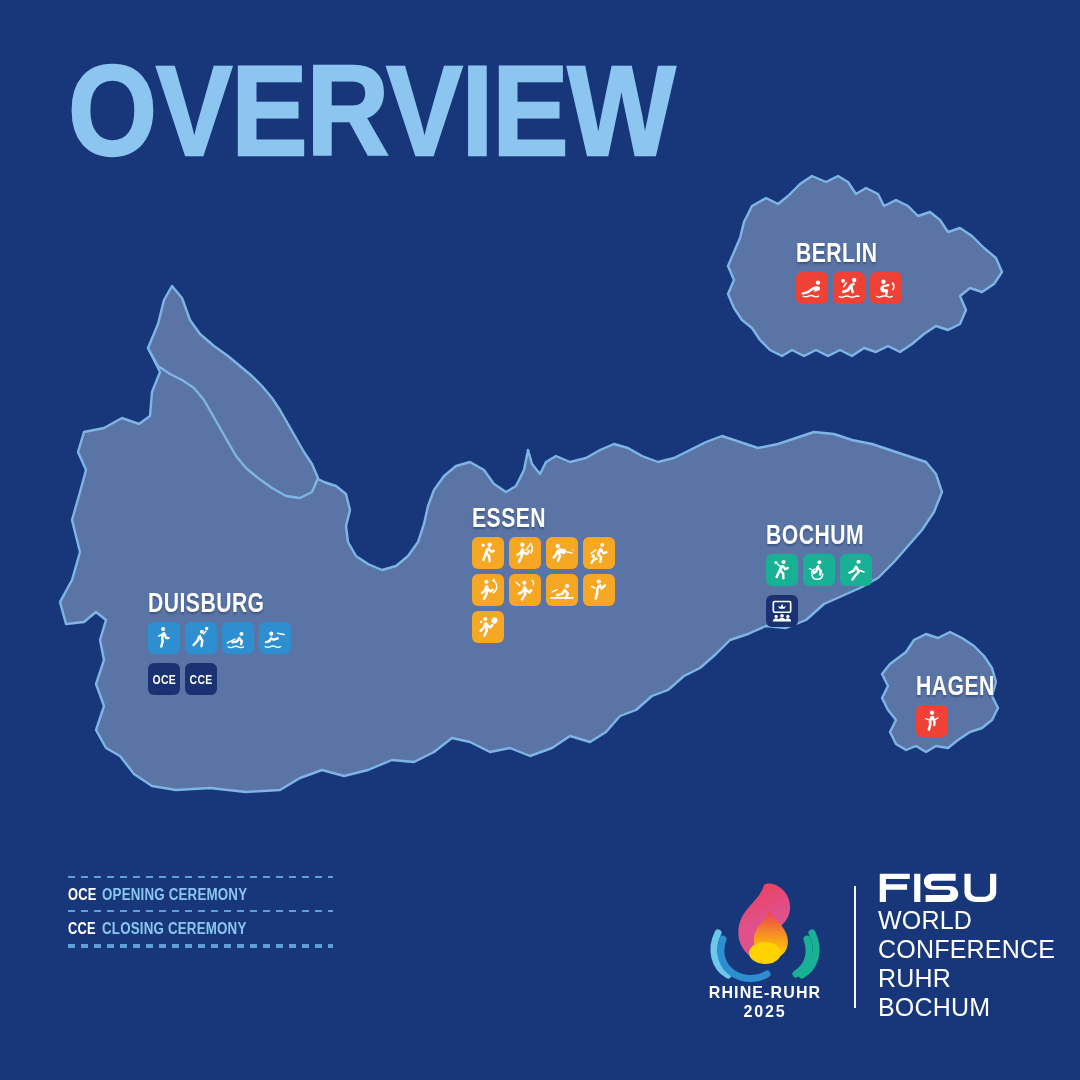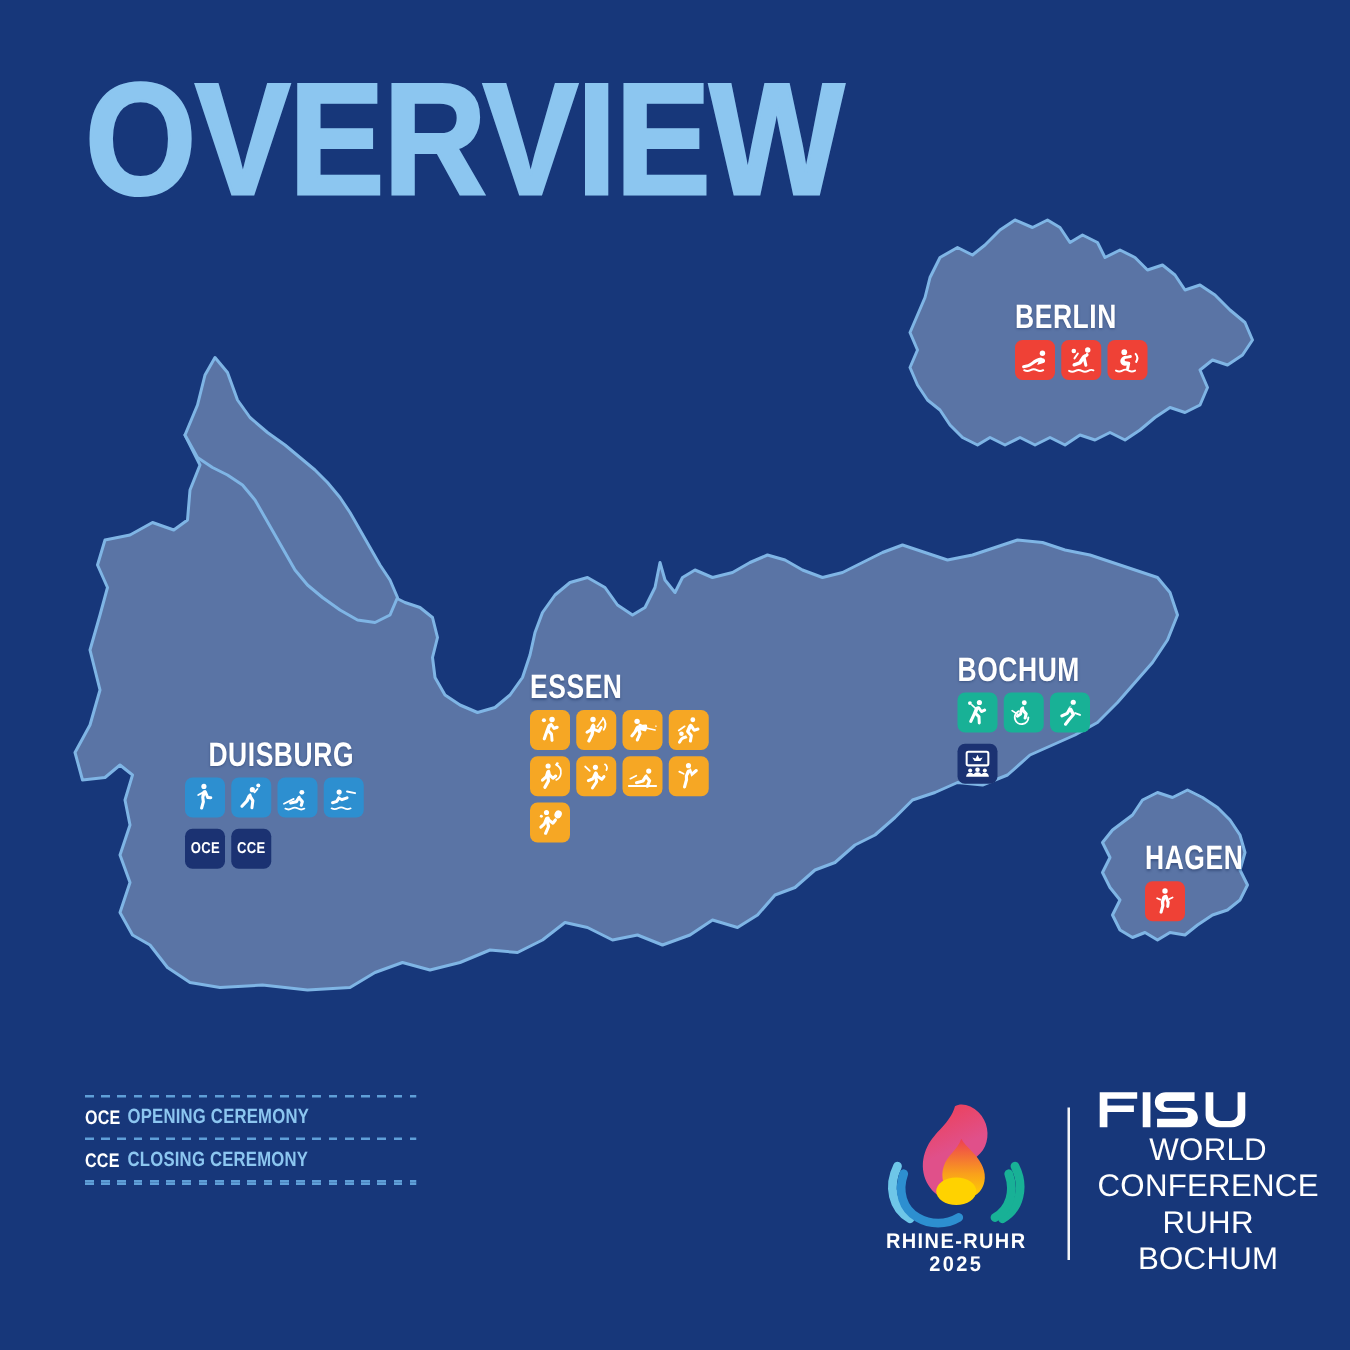--- a/index.html
+++ b/index.html
@@ -98,21 +98,21 @@
     position:absolute;left:0;top:108px;width:150px;text-align:center;
     color:#ffffff;font-weight:bold;font-size:17px;letter-spacing:1.2px;
     transform:scaleX(.94);
   }
   .emblem-txt2{
     position:absolute;left:0;top:127px;width:150px;text-align:center;
     color:#ffffff;font-weight:bold;font-size:17px;letter-spacing:2px;
     transform:scaleX(.94);
   }
   .divider{width:2px;height:122px;background:#ffffff;margin:0 22px 0 14px;opacity:.95;}
-  .fisublock{color:#ffffff;text-align:center;}
+  .fisublock{color:#ffffff;}
   .fisu-word{height:30px;margin-bottom:4px;}
   .fisu-word svg{height:30px;display:block;}
   .fisu-line{
     font-size:25px;line-height:29px;color:#ffffff;
     letter-spacing:.2px;font-weight:normal;
   }
 </style>
 </head>
 <body>
 
@@ -163,21 +163,21 @@
 
       <path d="
         M906,652 L914,640 L926,634 L938,638 L950,632 L962,638 L974,646
         L984,656 L992,668 L996,682 L992,696 L998,708 L992,720 L982,728
         L970,732 L958,740 L948,748 L936,746 L926,752 L916,746 L906,750
         L896,744 L890,732 L896,720 L888,710 L882,698 L888,686 L882,674
         L890,664 Z"></path>
     </g>
   </svg>
 
-  <div class="city" id="city-berlin" style="left:796px;top:240px;margin-left:16px;">
+  <div class="city" id="city-berlin" style="left:796px;top:240px;">
     <div class="city-name">BERLIN</div>
     <div class="iconrow w3">
       <div class="sicon c-red">
         <svg viewBox="0 0 24 24" fill="#fff">
             <circle cx="17.5" cy="7" r="2"></circle>
             <path d="M16.5 10.2c-2.6.4-5 1.6-7 3.3-1.1.9-2.4 1.6-3.8 1.9l-2.3.5c-.6.1-1 .7-.9 1.3.1.6.7 1 1.3.9l2.4-.5c1.8-.4 3.4-1.2 4.8-2.4 1.1-.9 2.3-1.6 3.6-2.1l-1 2.6 4.6-1.4c.9-.3 1.4-1.2 1.2-2.1-.2-1-1-1.6-2-1.5z"></path>
             <path d="M4 19.5c1.6.9 3.1.9 4.7 0 1.6-.9 3.1-.9 4.7 0 1.6.9 3.1.9 4.7 0" stroke="#fff" stroke-width="1.4" fill="none" stroke-linecap="round"></path>
           </svg>
       </div>
       <div class="sicon c-red">
@@ -193,21 +193,21 @@
         <svg viewBox="0 0 24 24" fill="#fff">
             <circle cx="9.6" cy="6.2" r="2.1"></circle>
             <path d="M11.4 9c-1.9-.3-3.5.7-4.3 2.3-.5 1-.5 2.1 0 3.1.6 1.2 1.8 1.9 3.1 1.8l1.2-.1-.4 1.9c-.1.6.3 1.2.9 1.3.6.1 1.2-.3 1.3-.9l.8-3.9c.1-.6-.3-1.2-.9-1.3l-2.4-.3c-.4 0-.7-.3-.8-.7-.1-.5.2-1 .8-1.1l3.6-.6c.6-.1 1-.7.9-1.3-.1-.6-.7-1-1.3-.9z"></path>
             <path d="M18 7.5c1.4 1.6 1.6 4 .4 5.9" stroke="#fff" stroke-width="1.5" fill="none" stroke-linecap="round"></path>
             <path d="M3.5 19.8c1.6.9 3.1.9 4.7 0 1.6-.9 3.1-.9 4.7 0 1.6.9 3.1.9 4.7 0" stroke="#fff" stroke-width="1.4" fill="none" stroke-linecap="round"></path>
           </svg>
       </div>
     </div>
   </div>
 
-  <div class="city" id="city-essen" style="left:424px;top:505px;margin-top:31px;">
+  <div class="city" id="city-essen" style="left:472px;top:505px;">
     <div class="city-name">ESSEN</div>
     <div class="iconrow w4">
       <div class="sicon c-orange">
         <svg viewBox="0 0 24 24" fill="#fff">
             <circle cx="13.5" cy="4.2" r="2"></circle>
             <circle cx="7.5" cy="4.8" r="1.5"></circle>
             <path d="M12.4 7c-1.1.1-2 .8-2.4 1.8l-1.3 3.5-2 5.8c-.2.6.1 1.3.7 1.5.6.2 1.3-.1 1.5-.7l1.7-4.9 1.5 1.6.3 4.1c.1.6.6 1.1 1.2 1 .6-.1 1.1-.6 1-1.2l-.4-4.6c0-.4-.2-.7-.4-.9l-2-2.1.9-2.4 1.4 2c.3.4.8.6 1.3.4l2.3-.9c.6-.2.9-.9.6-1.5-.2-.6-.9-.9-1.5-.6l-1.5.6-1.5-2.2c-.4-.5-.9-.8-1.4-.8z"></path>
           </svg>
       </div>
       <div class="sicon c-orange">
@@ -310,21 +310,21 @@
             <path d="M12 5.4l1.3 2.8 2.5-.9-1.6 2.6H9.8L8.2 7.3l2.5.9z"></path>
             <circle cx="6.6" cy="17" r="1.5"></circle>
             <circle cx="12" cy="16.4" r="1.7"></circle>
             <circle cx="17.4" cy="17" r="1.5"></circle>
             <path d="M3.6 21.6c0-1.7 1.3-2.9 3-2.9s3 1.2 3 2.9zM8.6 21.6c0-1.9 1.5-3.3 3.4-3.3s3.4 1.4 3.4 3.3zM14.4 21.6c0-1.7 1.3-2.9 3-2.9s3 1.2 3 2.9z"></path>
           </svg>
       </div>
     </div>
   </div>
 
-  <div class="city" id="city-duisburg" style="left:148px;top:590px;text-align:right;">
+  <div class="city" id="city-duisburg" style="left:148px;top:590px;">
     <div class="city-name">DUISBURG</div>
     <div class="iconrow w4">
       <div class="sicon c-blue">
         <svg viewBox="0 0 24 24" fill="#fff">
             <circle cx="11.2" cy="3.8" r="1.9"></circle>
             <path d="M12.2 6.5c-1.3 0-2.3.9-2.5 2.1l-.5 3.2.4 3.4-1.2 4.3c-.2.6.2 1.2.8 1.4.6.2 1.2-.2 1.4-.8l1.3-4.6c.1-.2.1-.5 0-.7l-.4-3 .6-1.7.9 2.3c.1.4.5.7.9.7l2.4.1c.6 0 1.1-.5 1.1-1.1 0-.6-.5-1.1-1.1-1.1l-1.6-.1-1-2.5c-.4-1.2-1-1.9-1.5-1.9z"></path>
             <path d="M7 10.2l3-1.6" stroke="#fff" stroke-width="1.3" stroke-linecap="round"></path>
           </svg>
       </div>
       <div class="sicon c-blue">

